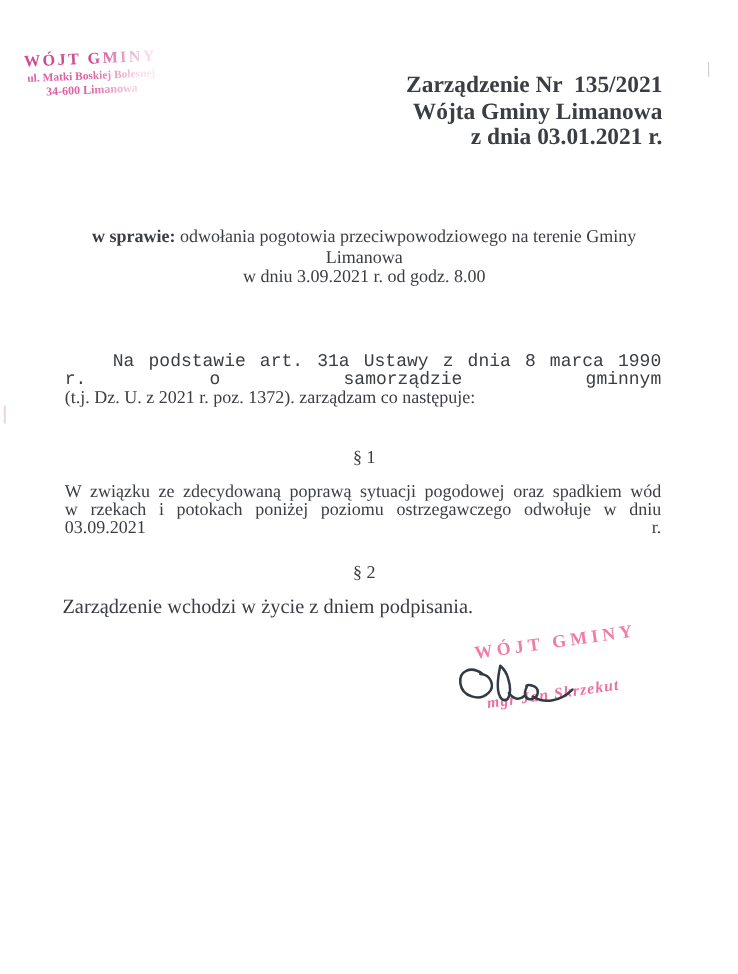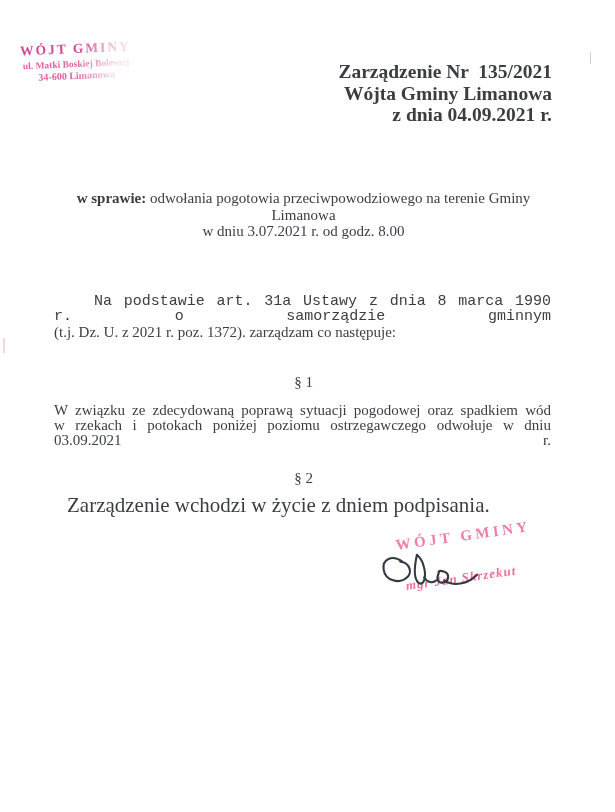--- a/index.html
+++ b/index.html
@@ -50,22 +50,22 @@
   }
   .sec1-head{top:375px;}
   .sec2-head{top:471px;}
   
   .par1{
     position:absolute;left:54px;top:403px;width:497px;
     font-size:15px;line-height:15.2px;
   }
   
   .closing{
-    position:absolute;left:67px;top:498px;width:497px;
-    font-size:21px;line-height:15.2px;
+    position:absolute;left:52px;top:498px;width:497px;
+    font-size:17px;line-height:15.2px;
   }
   
   .stamp-bottom-title{
     position:absolute;left:397px;top:537px;
     transform:rotate(-8deg);transform-origin:left bottom;
     font-size:15px;font-weight:bold;letter-spacing:3.5px;
     color:#f07ca8;white-space:pre;z-index:2;
   }
   .signer{
     position:absolute;left:407px;top:578px;
@@ -94,26 +94,26 @@
 
   <div class="stamp-top">
     <div class="l1">WÓJT GMINY</div>
     <div class="l2">ul. Matki Boskiej Bolesnej</div>
     <div class="l3">34-600 Limanowa</div>
   </div>
 
   <div class="title">
     <div>Zarządzenie Nr  135/2021</div>
     <div>Wójta Gminy Limanowa</div>
-    <div>z dnia 04.09.2021 r.</div>
+    <div>z dnia 03.01.2021 r.</div>
   </div>
 
   <div class="subject">
     <div><b>w sprawie:</b><span> odwołania pogotowia przeciwpowodziowego na terenie Gminy Limanowa</span></div>
-    <div>w dniu 3.07.2021 r. od godz. 8.00</div>
+    <div>w dniu 3.09.2021 r. od godz. 8.00</div>
   </div>
 
   <div class="legal">
     <div class="first line-just">Na podstawie art. 31a Ustawy z dnia 8 marca 1990 r. o samorządzie gminnym</div>
     <div>(t.j. Dz. U. z 2021 r. poz. 1372). zarządzam co następuje:</div>
   </div>
 
   <div class="sec-head sec1-head">§ 1</div>
   <div class="par1">
     <div class="line-just">W związku ze zdecydowaną poprawą sytuacji pogodowej oraz spadkiem wód</div>

